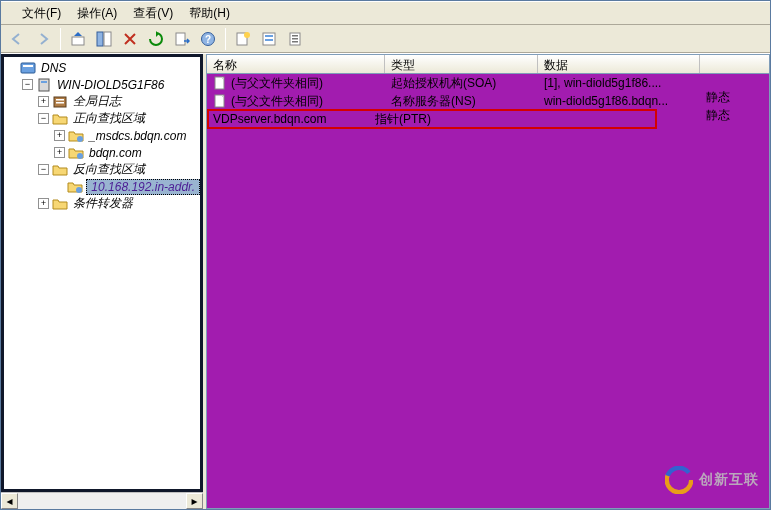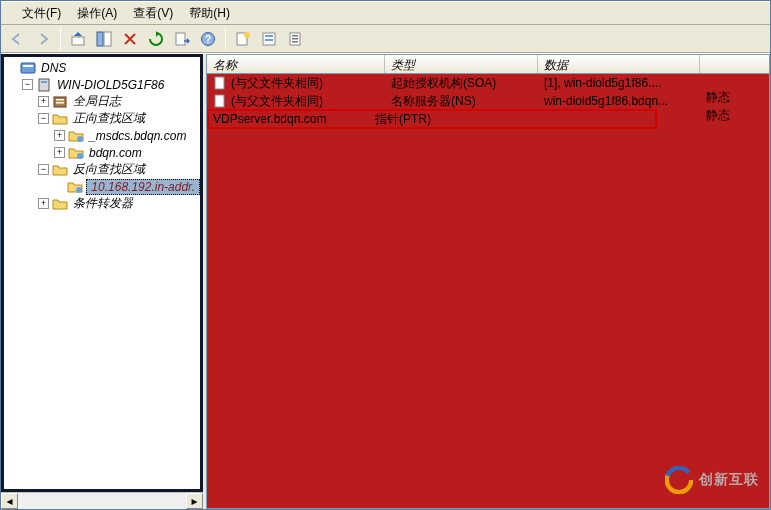--- a/index.html
+++ b/index.html
@@ -25,26 +25,26 @@
   
   .treewrap { width:205px; display:flex; flex-direction:column; border-right:3px solid #ece9d8; min-height:0; }
   .tree { flex:1; overflow:auto; background:#fff; padding:2px 0; border:3px solid #0f172a;font-style:italic; }
   .tree ul { list-style:none; padding-left:16px; }
   .tree > ul { padding-left:2px; }
   .node { display:flex; align-items:center; height:17px; white-space:nowrap; cursor:default; }
   .expander { width:11px; height:11px; border:1px solid #919191; margin-right:3px; display:flex; align-items:center; justify-content:center; font-size:9px; line-height:1; background:#fff; color:#000; font-family:Arial;}
   .expander.none { border:none; background:none; }
   .nicon { width:16px; height:16px; margin-right:3px; flex:none; }
   .node .label { padding:0 2px; }
-  .node.selected .label { background:#99b4d1; color:#7f1d1d; border:1px dotted #000; padding:0 4px;}
+  .node.selected .label { background:#99b4d1; color:#4c1d95; border:1px dotted #000; padding:0 4px;}
   
   .listwrap { flex:1; display:flex; flex-direction:column; min-width:0; min-height:0;}
   .listhdr { height:20px; background:linear-gradient(#fff,#ece9d8); border:1px solid #7f9db9; display:flex; }
-  .listhdr .col { border-right:1px solid #c0c0c0; padding:2px 6px; overflow:hidden; white-space:nowrap;font-style:italic;}
-  .listbody { flex:1; overflow:auto; border:1px solid #7f9db9; border-top:none; background:#b91c1c; position:relative;}
+  .listhdr .col { border-right:1px solid #c0c0c0; padding:2px 6px; overflow:hidden; white-space:nowrap;}
+  .listbody { flex:1; overflow:auto; border:1px solid #7f9db9; border-top:none; background:#a21caf; position:relative;}
   .row { display:flex; height:18px; align-items:center; }
   .row .cell { padding:0 6px; overflow:hidden; white-space:nowrap; text-overflow:ellipsis; display:flex; align-items:center; }
   .row .cell .ricon { width:14px; height:14px; margin-right:4px; flex:none; }
   .highlight { position:absolute; border:2px solid #d40000; pointer-events:none; }
   
   .c1 { width:178px; }
   .c2 { width:153px; }
   .c3 { width:162px; }
   .c4 { width:55px;margin-top:28px; }
   

